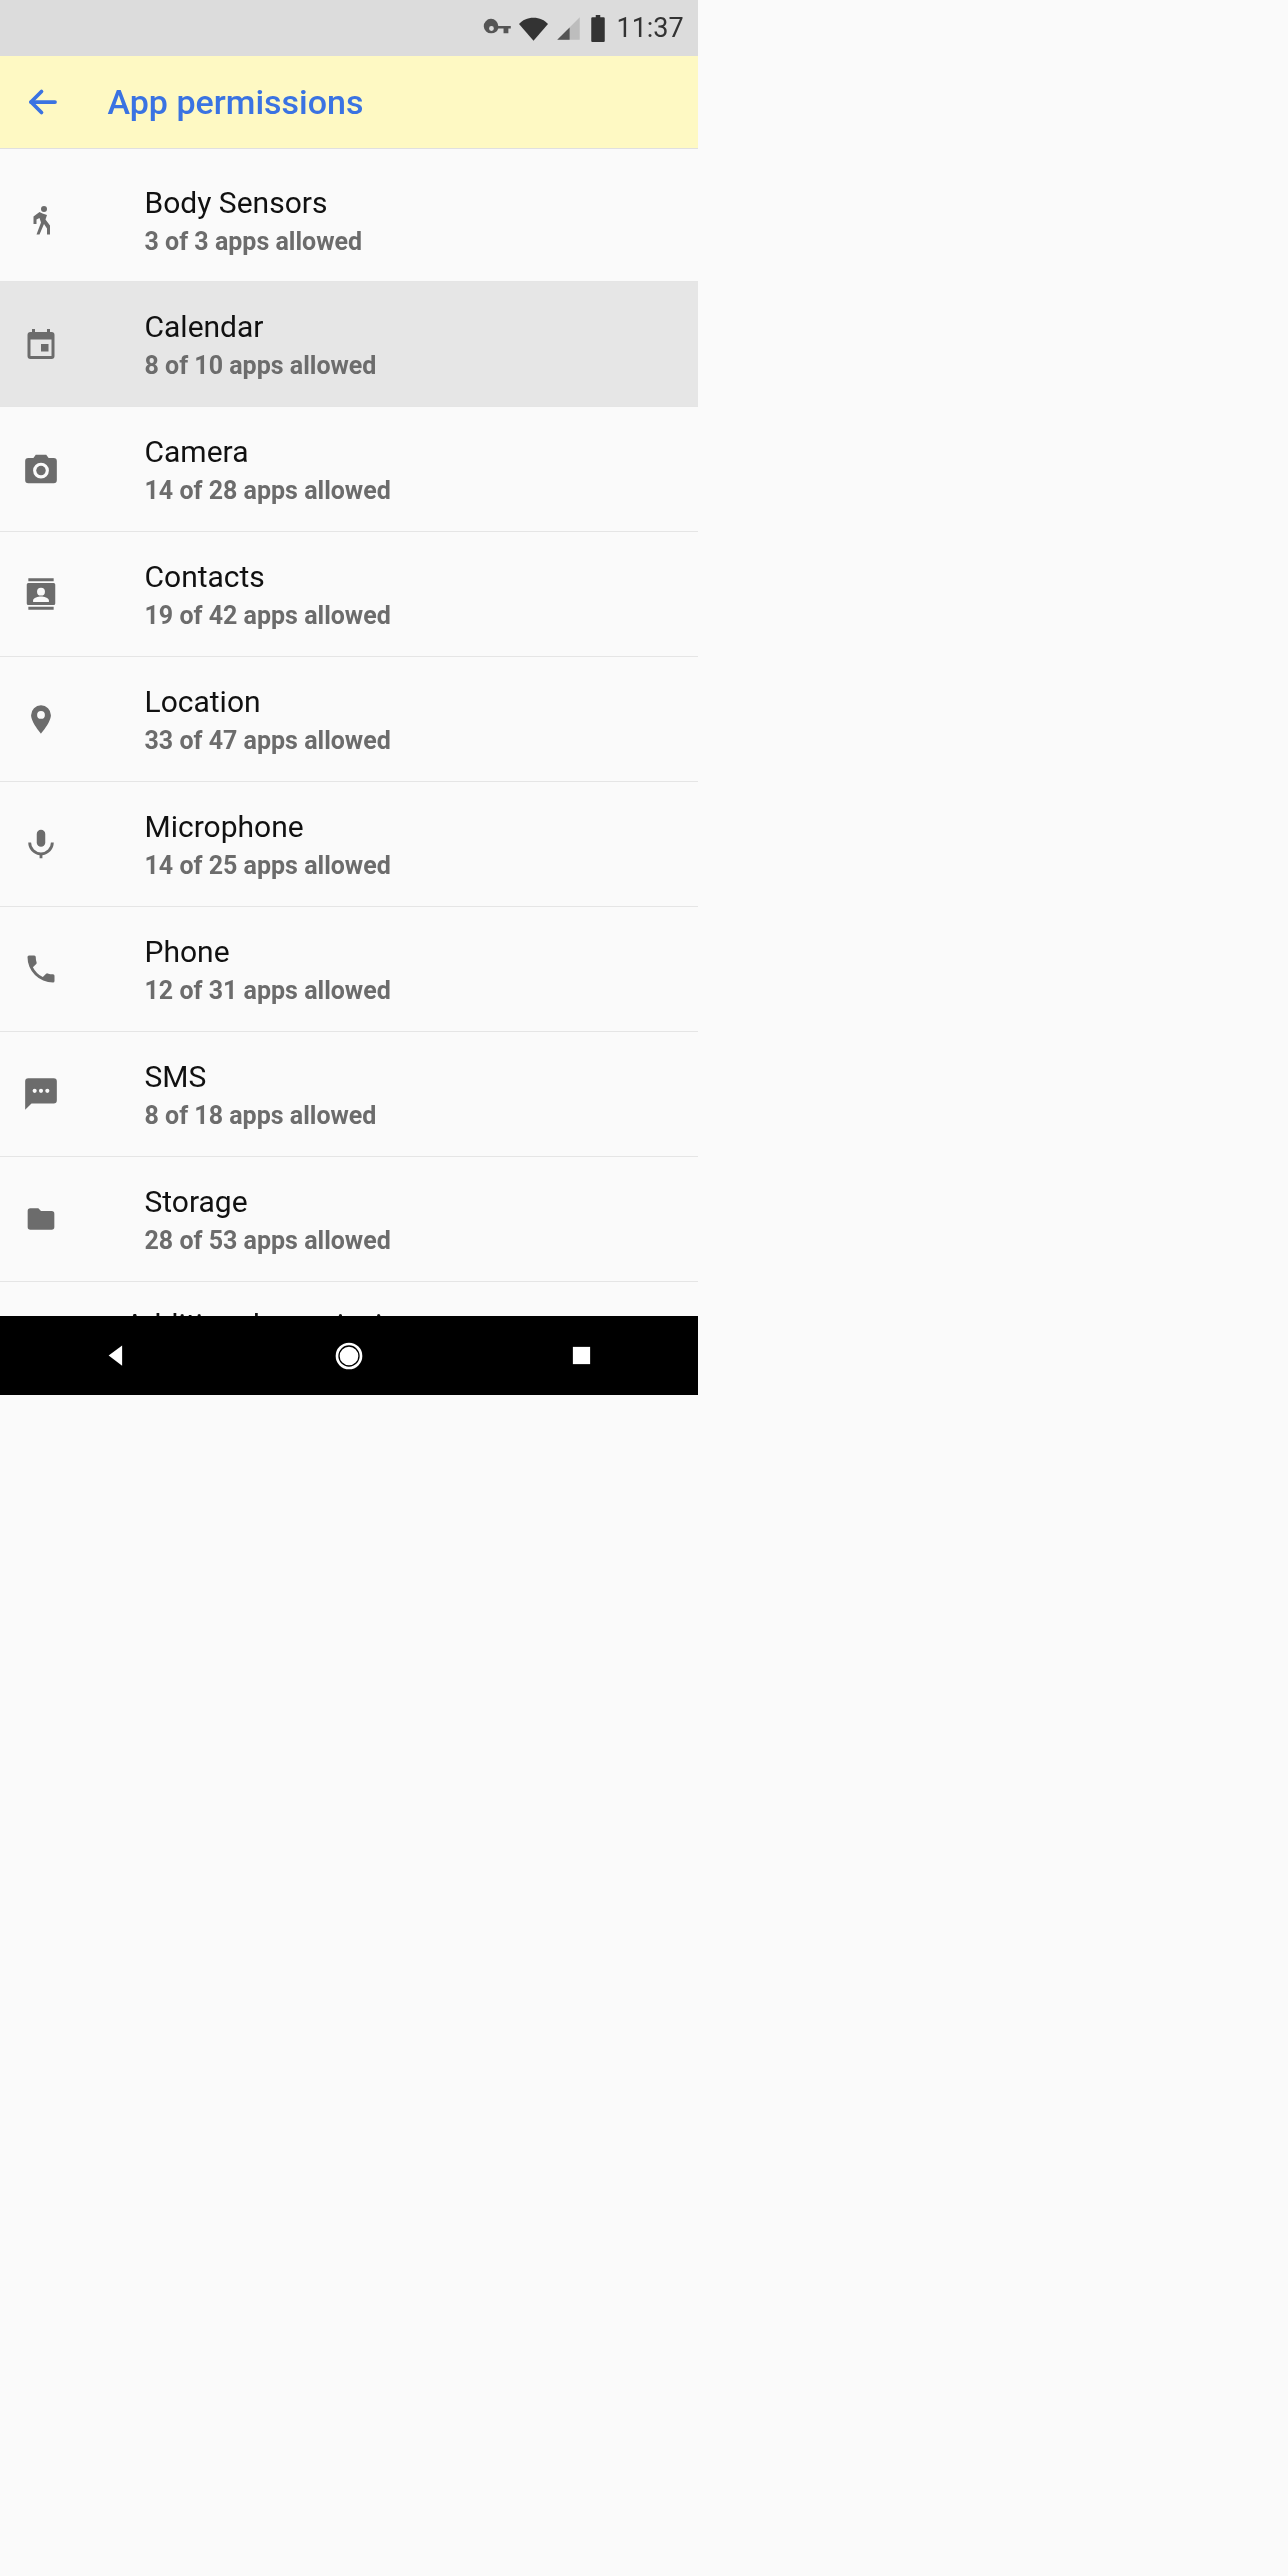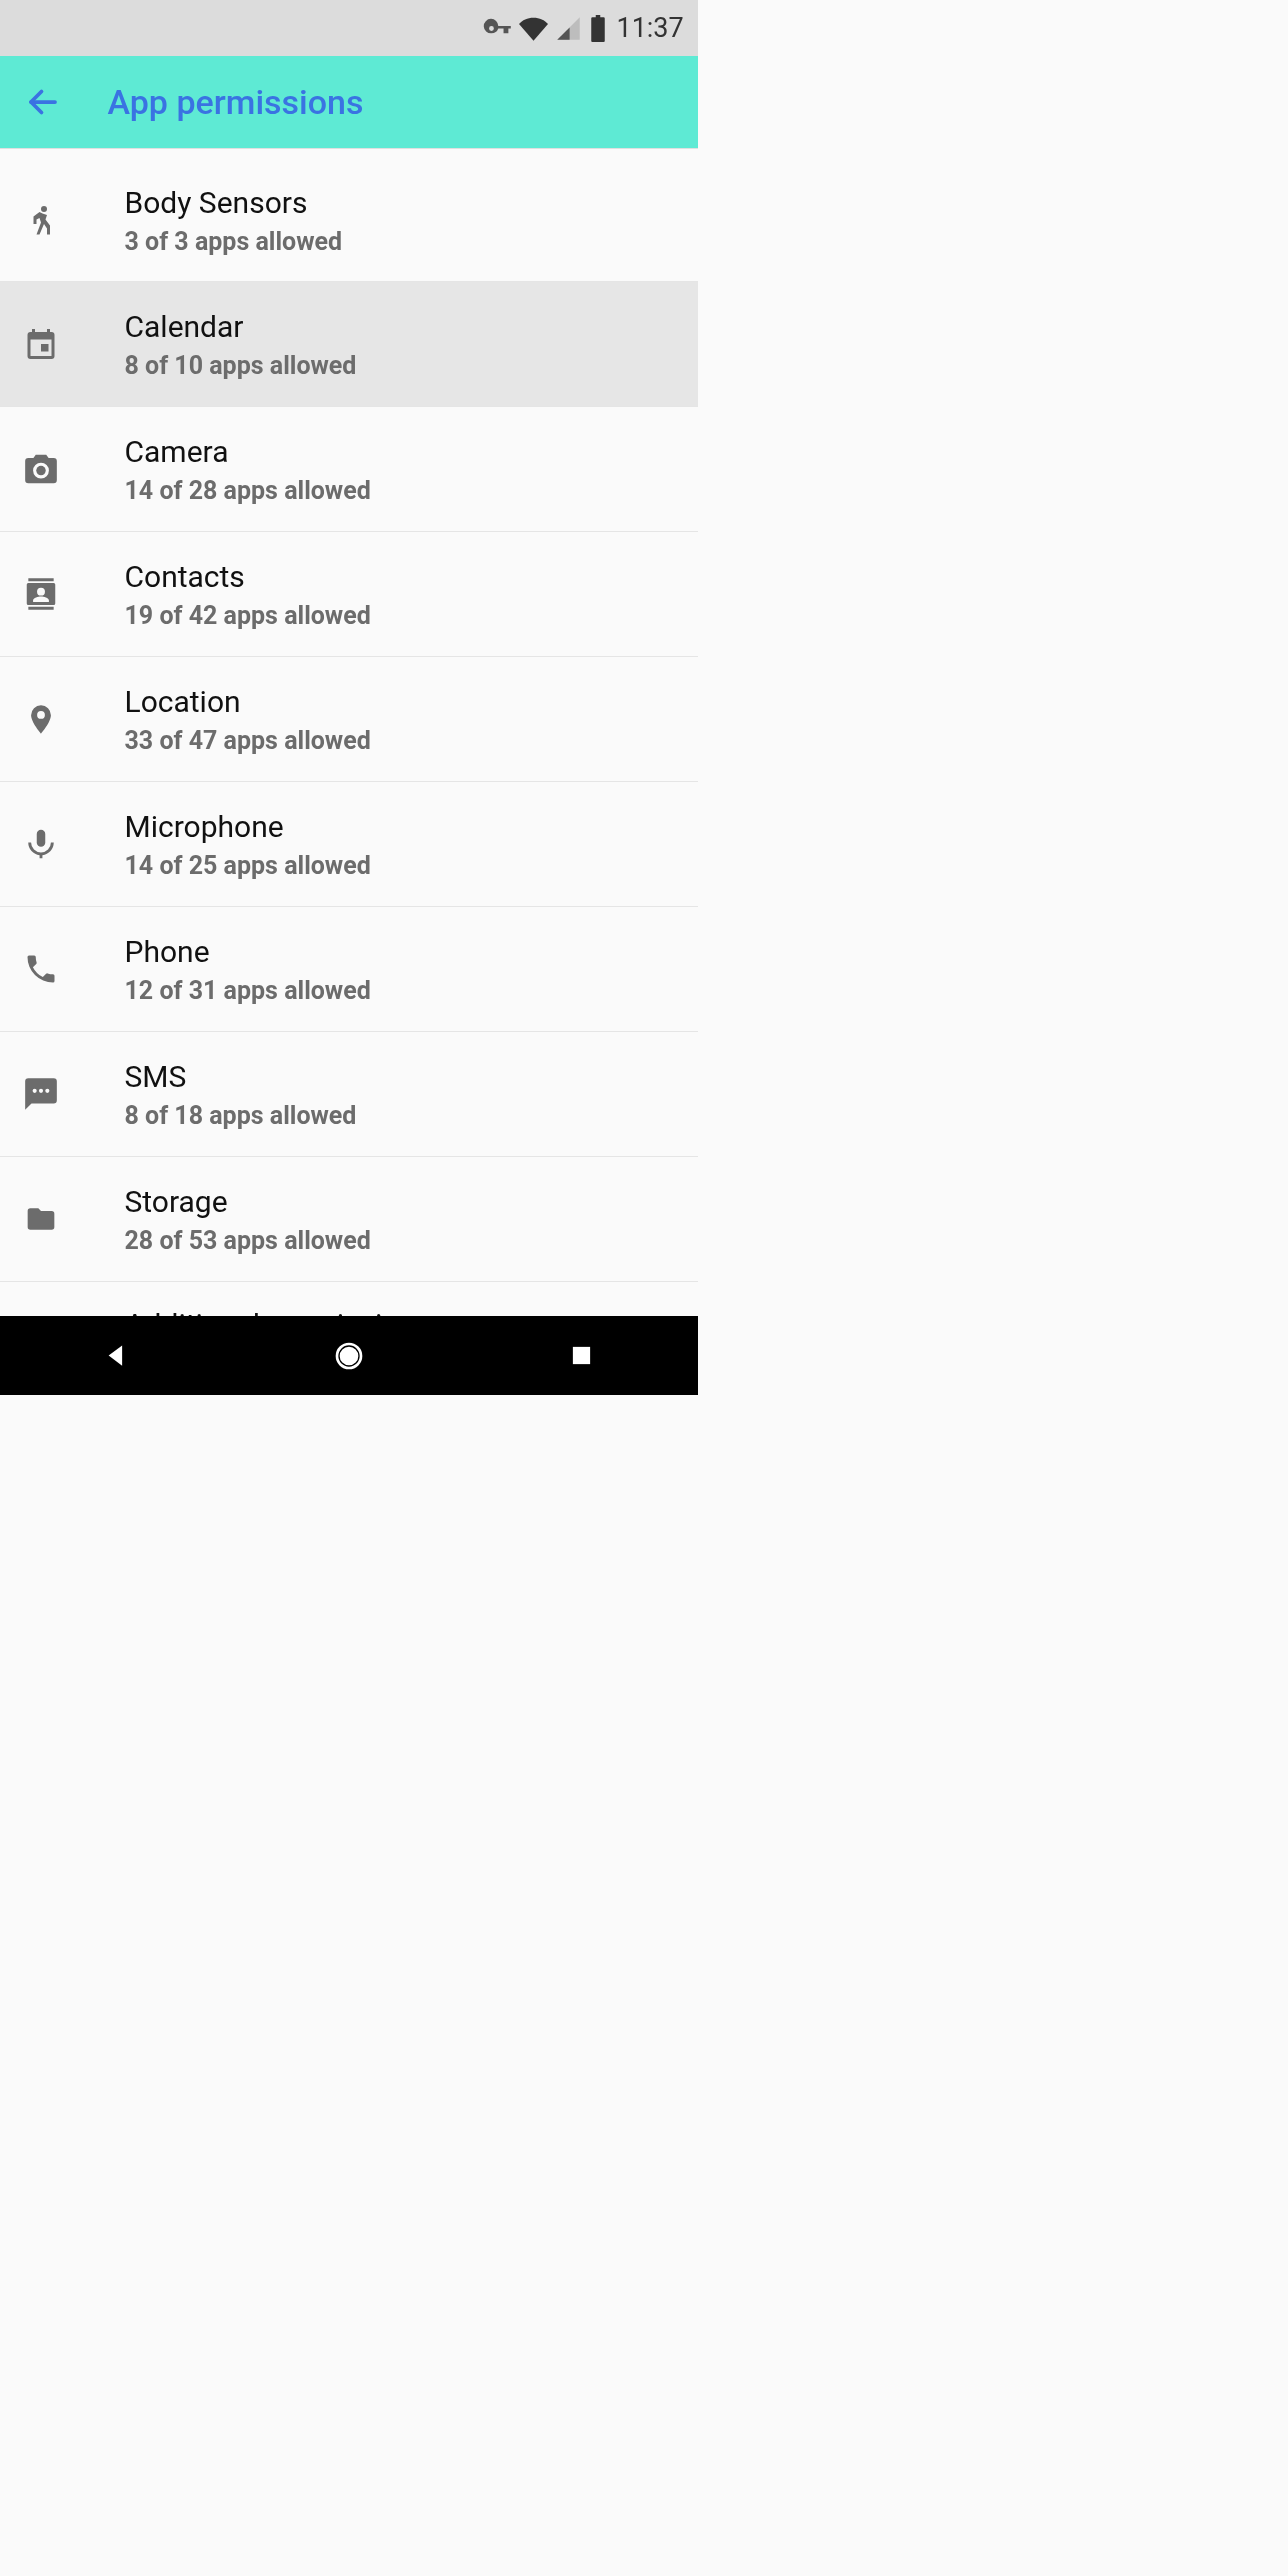--- a/index.html
+++ b/index.html
@@ -23,21 +23,21 @@
     }
     .status-bar .clock {
       font-size: 27px;
       font-weight: 400;
       color: #333;
       margin-left: 3.6px;
     }
     .status-bar svg { display: block; }
     .app-bar {
       height: 93px;
-      background: #5eead4;
+      background: #fef9c3;
       display: flex;
       align-items: center;
       padding: 0 21.5px;
       border-bottom: 0.9px solid #e0e0e0;
       box-shadow: 0 1.8px 2.7px rgba(0,0,0,0.05);
     }
     .back-btn {
       width: 43px;
       height: 43px;
       display: flex;
@@ -65,21 +65,21 @@
     .row.first { padding-top: 36px; }
     .row .icon-slot {
       width: 39px;
       height: 39px;
       display: flex;
       align-items: center;
       justify-content: center;
       color: #6c6c6c;
       margin-right: 64px;
     }
-    .row .texts { flex: 1; }
+    .row .texts { flex: 1; margin-left: 20px; }
     .row .title {
       font-size: 30px;
       color: #111;
       font-weight: 400;
       margin-bottom: 7.2px;
     }
     .row .sub {
       font-size: 25px;
       color: #6c6c6c;
       font-weight: bold;

